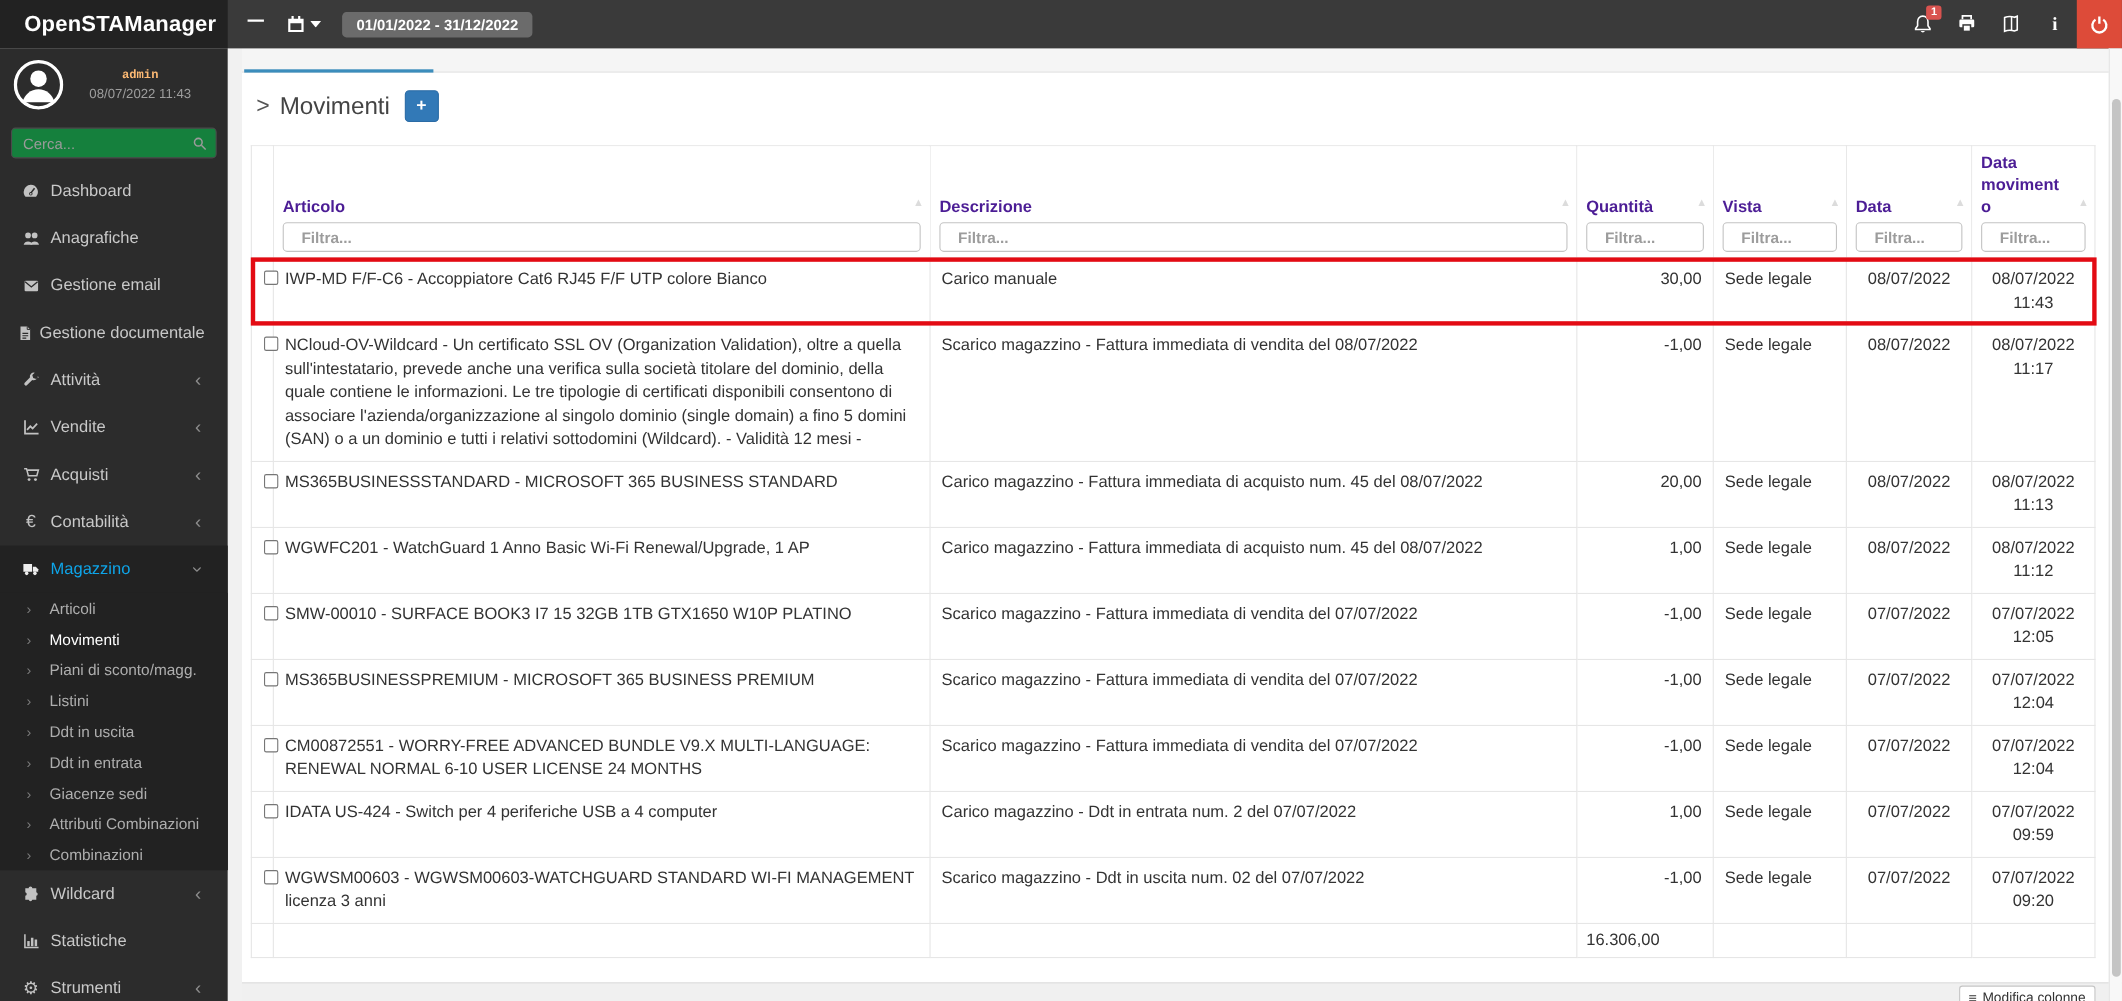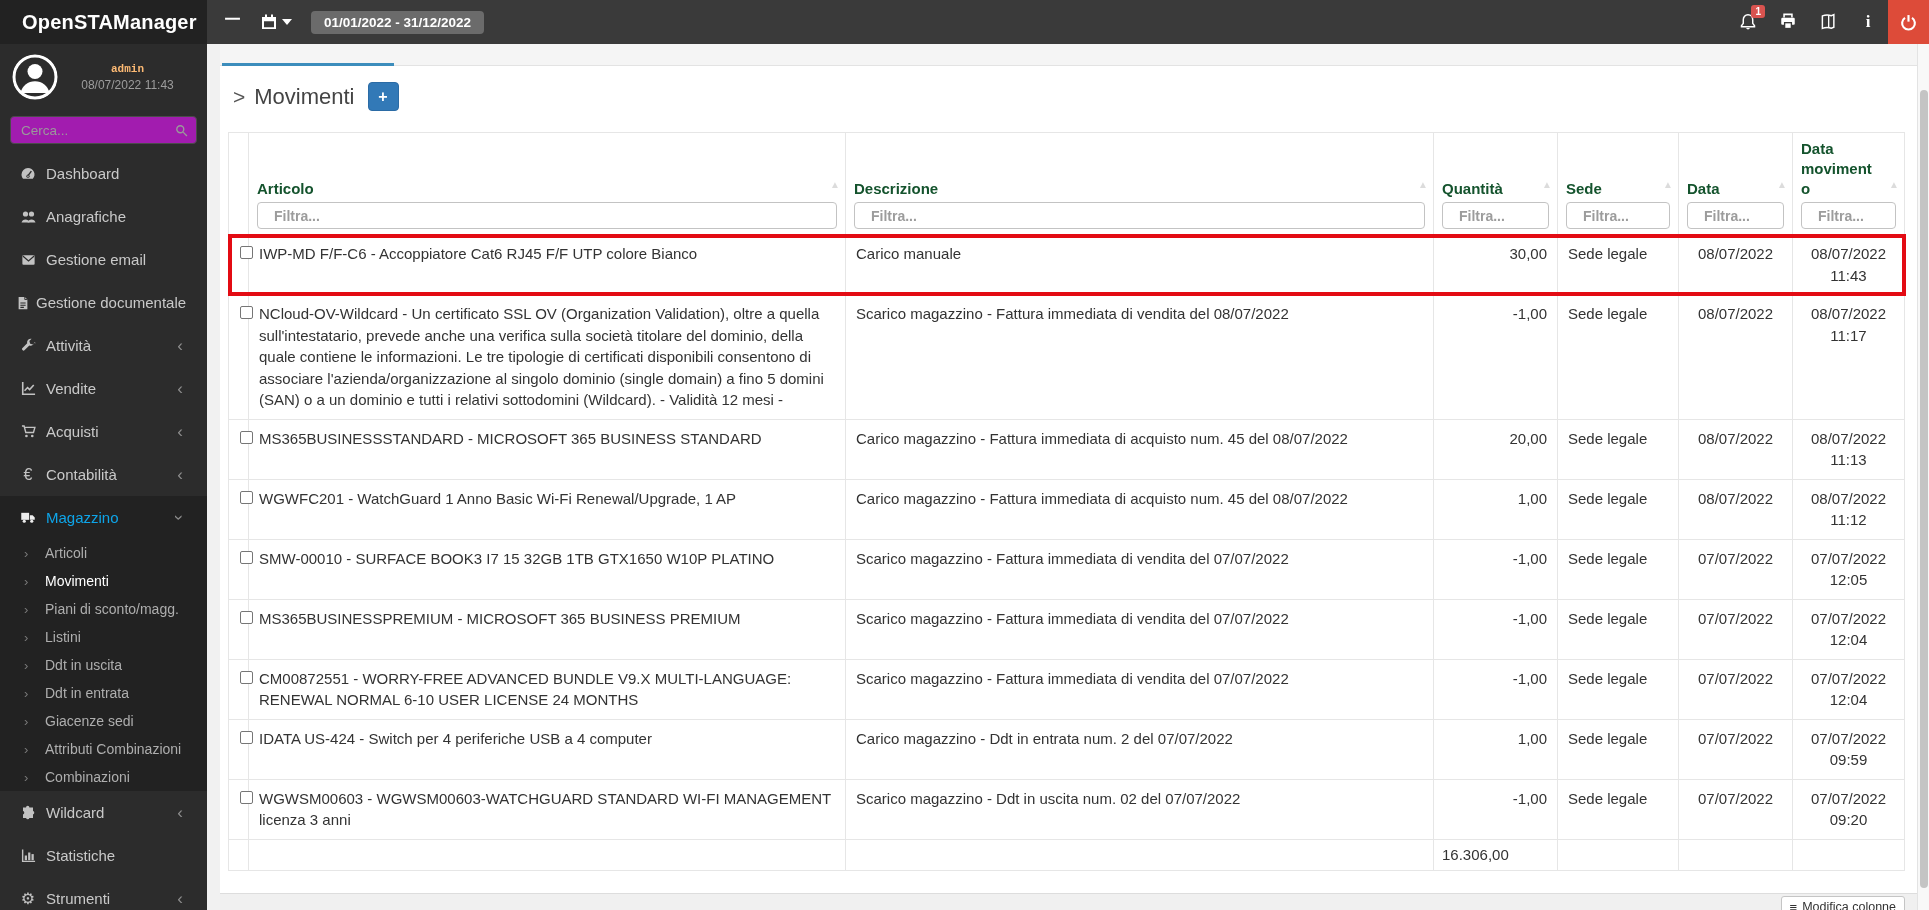--- a/index.html
+++ b/index.html
@@ -21,21 +21,21 @@
   .info-glyph { font-family:"Liberation Serif", serif; font-weight:bold; font-size:17px; font-style:normal; }
 
   
   .sidebar { position:absolute; left:0; top:44px; width:207px; height:866px; background:#2c2c2c; z-index:20; }
   .user-panel { display:flex; align-items:center; padding:10px 10px 6px 12px; }
   .avatar { width:46px; height:46px; border-radius:50%; overflow:hidden; flex:0 0 46px; }
   .user-txt { flex:1; text-align:center; }
   .user-name { color:#fdba74; font-size:11px; font-weight:bold;font-family:Liberation Mono, monospace; }
   .user-date { color:#9d9d9d; font-size:12px; margin-top:3px; }
   .search-wrap { position:relative; margin:10px 10px 8px 10px; }
-  .search-wrap input { width:100%; height:28px; background:#a21caf; border:1px solid #4b4b4b; border-radius:4px;
+  .search-wrap input { width:100%; height:28px; background:#15803d; border:1px solid #4b4b4b; border-radius:4px;
     color:#ccc; font-size:13.5px; padding:0 28px 0 10px; font-family:"Liberation Sans", sans-serif; }
   .search-wrap input::placeholder { color:#9a9a9a; }
   .search-ic { position:absolute; right:9px; top:8px; color:#9a9a9a; }
   .menu { list-style:none; }
   .m-item { height:43px; display:flex; align-items:center; padding:0 24px 0 16px; color:#c9c9c9; font-size:15px; cursor:pointer; position:relative; }
   .m-item .ic { width:24px; display:flex; justify-content:center; color:#c2c2c2; }
   .m-item .lbl { margin-left:6px; white-space:nowrap; }
   .chev { margin-left:auto; color:#8d8d8d; font-size:17px; line-height:1; }
   .chev-l::before { content:"\2039"; }
   .chev-d { display:inline-block; transform:rotate(90deg); }
@@ -58,21 +58,21 @@
   .page-head { display:flex; align-items:center; padding:16px 0 0 13px; }
   .gt { color:#555; font-size:21px; }
   .page-title { font-size:22px; font-weight:normal; color:#444; margin-left:9px; }
   .add-btn { margin-left:13px; width:31px; height:29px; background:#3279b7; border:1px solid #2b6ba5; border-radius:4px;
     color:#fff; font-size:16px; font-weight:bold; cursor:pointer; }
 
   
   table.dt { border-collapse:collapse; table-layout:fixed; width:1676px; margin:21px 0 0 8px; }
   .dt th, .dt td { border:1px solid #e6e6e6; }
   .dt thead th { vertical-align:bottom; text-align:left; padding:6px 8px 5px 8px; position:relative; background:#fff; }
-  .th-label { font-size:15px; font-weight:bold; color:#14532d; line-height:20px; overflow-wrap:break-word; padding-right:16px; margin-bottom:3px; }
+  .th-label { font-size:15px; font-weight:bold; color:#4c1d95; line-height:20px; overflow-wrap:break-word; padding-right:16px; margin-bottom:3px; }
   .sort-caret { position:absolute; right:5px; bottom:44px; font-size:10px; color:#dcdcdc; cursor:pointer; }
   .sort-caret::before { content:"\25B2"; }
   .filter { width:100%; height:27px; border:1px solid #c3c3c3; border-radius:4px; padding:0 16px;
     font-size:14px; font-weight:bold; color:#555; font-family:"Liberation Sans", sans-serif; }
   .filter::placeholder { color:#9c9c9c; }
   .dt tbody td { vertical-align:top; padding:8px 10px; font-size:15px; line-height:21.5px; color:#333; }
   .dt tbody tr { cursor:pointer; }
   .t-qta { text-align:right; }
   .t-data, .t-mov { text-align:center; }
   .cbx { appearance:none; -webkit-appearance:none; width:13px; height:13px; border:1px solid #767676; border-radius:2px;
@@ -367,21 +367,21 @@
             <div class="th-label">Descrizione</div>
             <input class="filter" placeholder="Filtra..." style="">
           </th>
           <th>
             <span class="sort-caret"></span>
             <div class="th-label">Quantità</div>
             <input class="filter" placeholder="Filtra..." style="">
           </th>
           <th>
             <span class="sort-caret"></span>
-            <div class="th-label">Sede</div>
+            <div class="th-label">Vista</div>
             <input class="filter" placeholder="Filtra..." style="">
           </th>
           <th>
             <span class="sort-caret"></span>
             <div class="th-label">Data</div>
             <input class="filter" placeholder="Filtra..." style="">
           </th>
           <th>
             <span class="sort-caret"></span>
             <div class="th-label">Data movimento</div>

